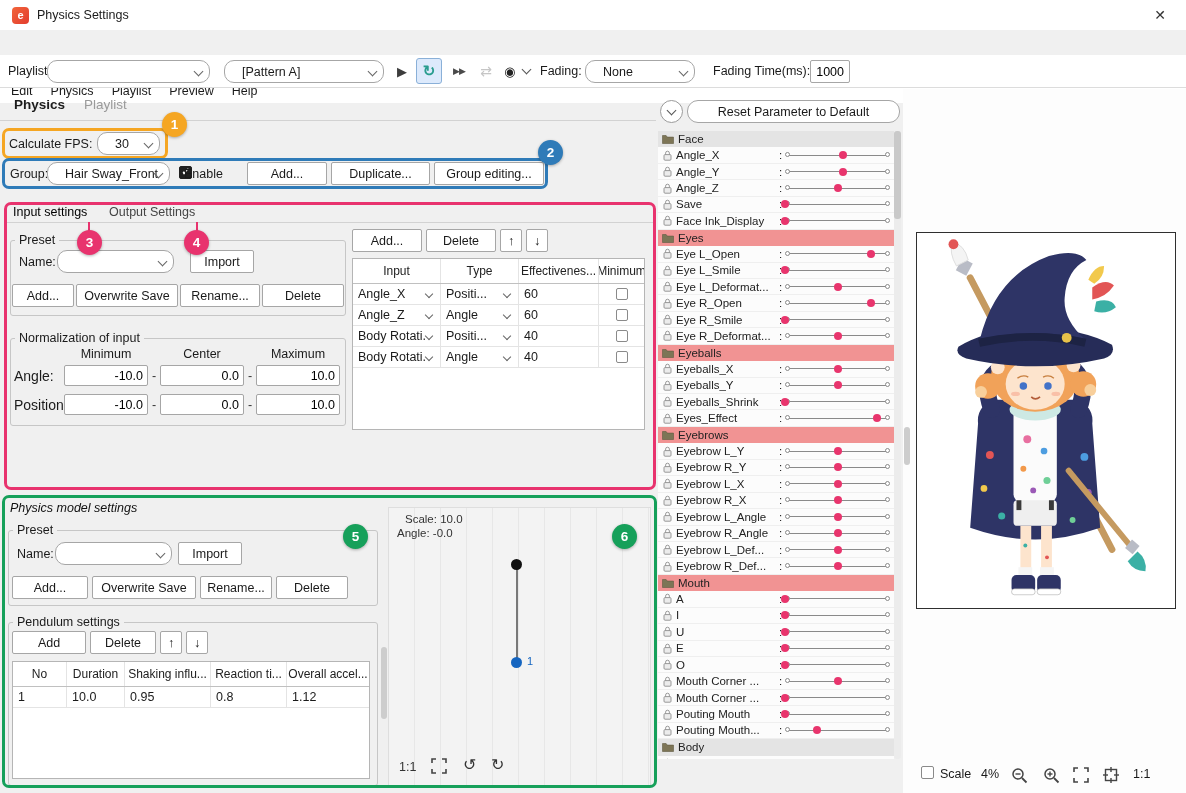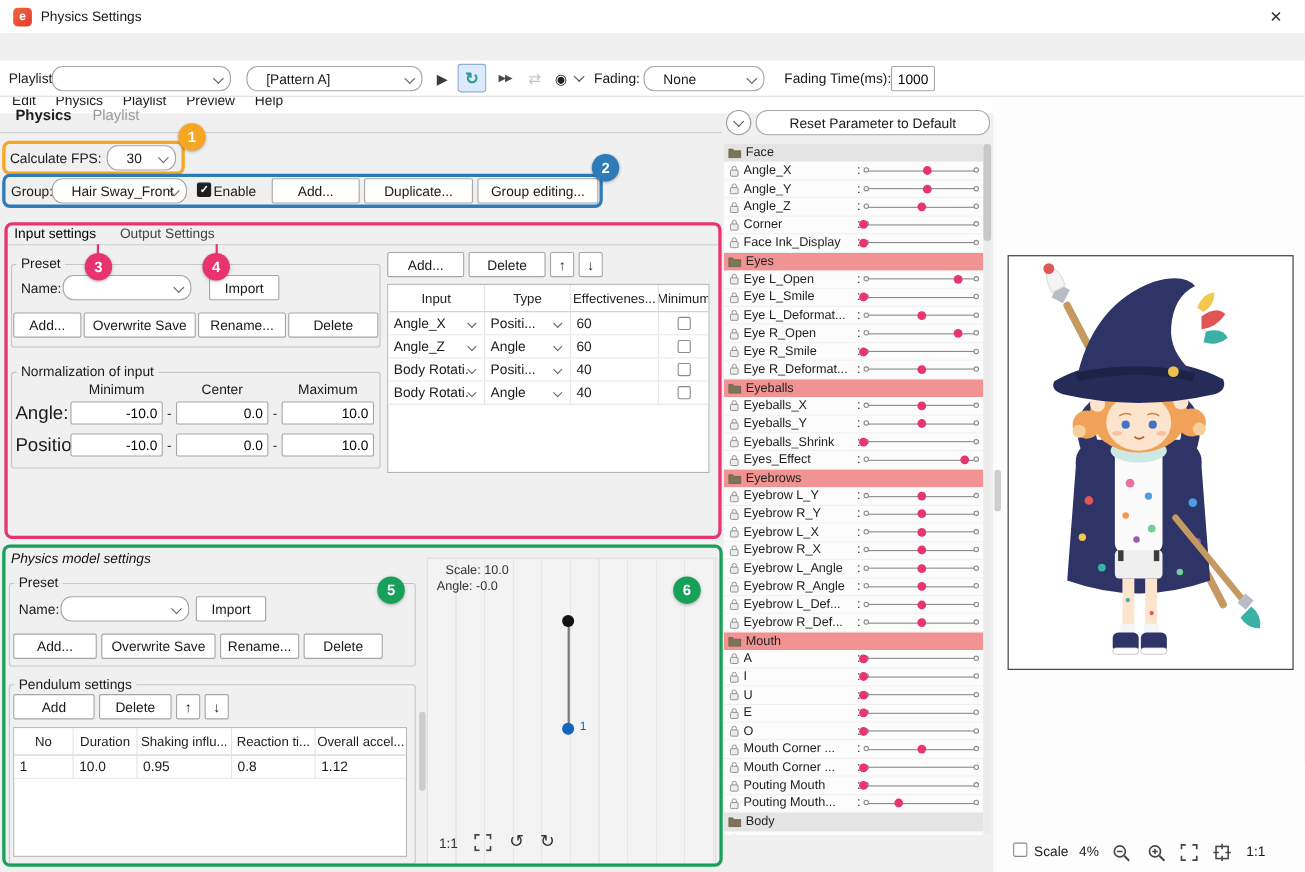--- a/index.html
+++ b/index.html
@@ -30,21 +30,21 @@
 .sectitle{position:absolute;font-size:12.5px;color:#111;font-style:italic;}
 .check{display:inline-block;width:13px;height:13px;background:#fff;border:1px solid #8a8a8a;border-radius:2px;position:relative;}
 .check.checked{background:#1f1f1f;border-color:#1f1f1f;}
 .check.checked::after{content:"✓";position:absolute;left:1.5px;top:-1px;color:#fff;font-size:10px;font-weight:bold;}
 .check.small{width:12px;height:12px;}
 .norm-headers{position:absolute;display:flex;font-size:12.5px;}
 .nh-spacer{width:50px;}
 .nh{width:84px;text-align:center;margin-right:12px;}
 .norm-rows{position:absolute;}
 .norm-row{display:flex;align-items:center;margin-bottom:8px;height:21px;}
-.norm-label{width:50px;font-size:17px;white-space:nowrap;}
+.norm-label{width:50px;font-size:14px;white-space:nowrap;}
 .norm-input{width:84px;height:21px;border:1px solid #a6a6a6;border-radius:2px;background:#fff;font-size:12.5px;text-align:right;padding:0 4px;font-family:inherit;}
 .norm-dash{width:12px;text-align:center;font-size:12.5px;color:#333;}
 .table{position:absolute;background:#fff;border:1px solid #b5b5b5;overflow:hidden;}
 .trow{display:flex;border-bottom:1px solid #e4e4e4;height:21px;background:#fff;}
 .trow.thead{height:25px;border-bottom:1px solid #c0c0c0;}
 .tcell{display:flex;align-items:center;padding:0 5px;font-size:12.5px;border-right:1px solid #e4e4e4;overflow:hidden;white-space:nowrap;}
 .tcell.th{justify-content:center;padding:0 2px;font-size:12px;color:#222;}
 .tcell:last-child{border-right:none;}
 .ccell{justify-content:center;}
 .cellchev{margin-left:auto;width:6px;height:6px;border-right:1.4px solid #666;border-bottom:1.4px solid #666;transform:rotate(45deg);margin-right:3px;flex:0 0 auto;}
@@ -131,21 +131,21 @@
 <span class="tlabel" style="left:9px;top:133px">Calculate FPS:</span>
 <div class="combo" style="left:97px;top:132px;width:63px">
     <span>30</span>
   </div>
 
 <span class="tlabel" style="left:10px;top:163px">Group:</span>
 <div class="combo" style="left:47px;top:162px;width:123px">
     <span>Hair Sway_Front</span>
   </div>
 <span class="check checked" style="position:absolute;left:179px;top:166px"></span>
-<span class="tlabel" style="left:194px;top:163px">Enable</span>
+<span class="tlabel" style="left:184px;top:163px">Enable</span>
 <div class="btn" style="left:247px;top:162px;width:80px">Add...</div>
 <div class="btn" style="left:331px;top:162px;width:99px">Duplicate...</div>
 <div class="btn" style="left:434px;top:162px;width:110px">Group editing...</div>
 
 <span class="iotab active" style="left:13px;top:205px">Input settings</span>
 <span class="iotab" style="left:109px;top:205px">Output Settings</span>
 <div class="hline" style="left:5px;top:222px;width:648px"></div>
 
 <div class="groupbox" style="left:10px;top:240px;width:336px;height:76px"></div>
 <span class="glabel" style="left:15px;top:233px">Preset</span>
@@ -370,21 +370,21 @@
         <span class="handle" style="left: 50%;"></span>
       </span>
     </div>
     <div class="prow param">
       <span class="picon">
         <svg width="9" height="11" viewBox="0 0 9 11">
           <rect x="1" y="4.6" width="7" height="5.6" rx="1" fill="#ececec" stroke="#8f8f8f" stroke-width="0.9"></rect>
           <path d="M2.6 4.6 V3.1 a1.9 1.9 0 0 1 3.8 0 V4.6" fill="none" stroke="#8f8f8f" stroke-width="0.9"></path>
         </svg>
       </span>
-      <span class="plabel">Corner</span>
+      <span class="plabel">Save</span>
       <span class="pcolon">:</span>
       <span class="slider">
         <span class="track"></span>
         <span class="endc left"></span>
         <span class="endc right"></span>
         <span class="handle" style="left: 0%;"></span>
       </span>
     </div>
     <div class="prow param">
       <span class="picon">

